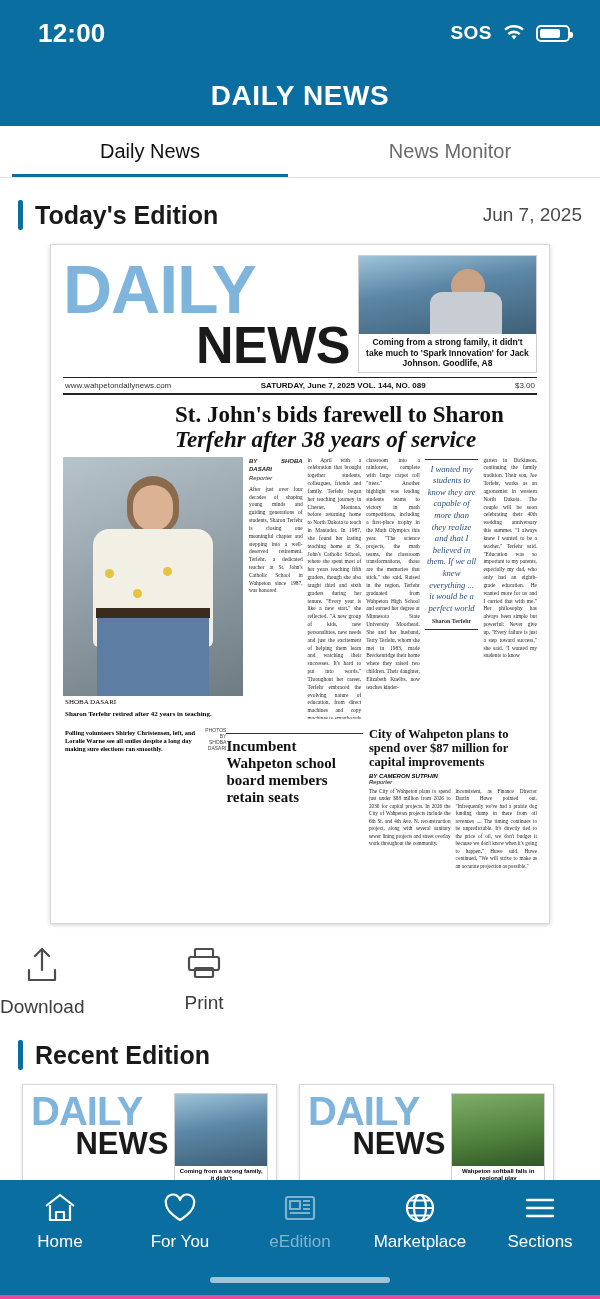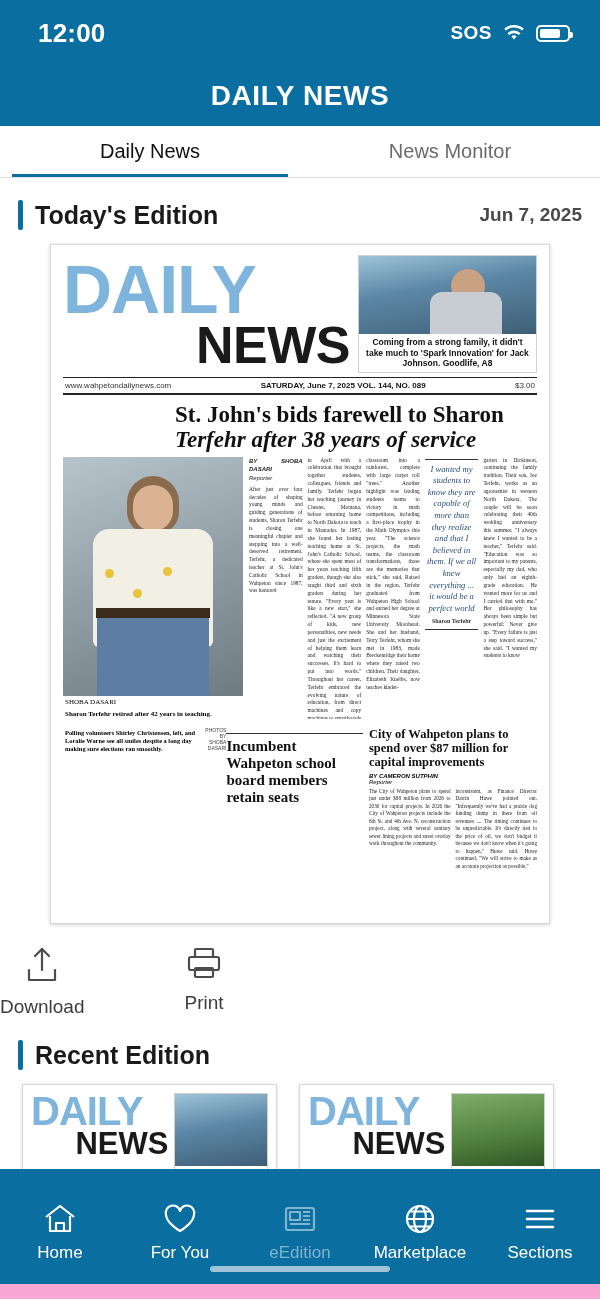--- a/index.html
+++ b/index.html
@@ -5,21 +5,21 @@
   * { box-sizing: border-box; margin: 0; padding: 0; }
   html, body {
     width: 600px; height: 1299px;
     font-family: "Liberation Sans", sans-serif;
     background: #ffffff;
     overflow: hidden;
   }
   .phone {
     position: relative;
     width: 600px; height: 1299px;
-    background: #f9a8d4;
+    background: #ec4899;
     overflow: hidden;
   }
 
   
   .statusbar {
     height: 66px;
     background: #0b6ea0;
     display: flex;
     align-items: center;
     justify-content: space-between;
@@ -139,21 +139,20 @@
     border-radius: 2px;
   }
   .section-title {
     font-size: 25px;
     font-weight: bold;
     color: #1a1a1a;
   }
   .section-date {
     font-size: 19px;
     color: #4a4a4a;
-    font-weight: bold;
   }
 
   
   .paper-wrap {
     display: flex;
     justify-content: center;
   }
   .paper {
     width: 500px;
     height: 680px;
@@ -493,25 +492,25 @@
     font-weight: bold;
     text-align: center;
     padding: 2px;
     line-height: 1.2;
     font-family: "Liberation Sans", sans-serif;
   }
 
   
   .bottomnav {
     position: absolute;
-    left: 0; right: 0; bottom: 15px;
+    left: 0; right: 0; bottom: 4px;
     height: 115px;
     background: #0b6ea0;
     display: flex;
-    align-items: center;
+    align-items: flex-start;
     padding-top: 12px;
   }
   .navitem {
     flex: 1;
     display: flex;
     flex-direction: column;
     align-items: center;
     gap: 8px;
     color: #ffffff;
   }

